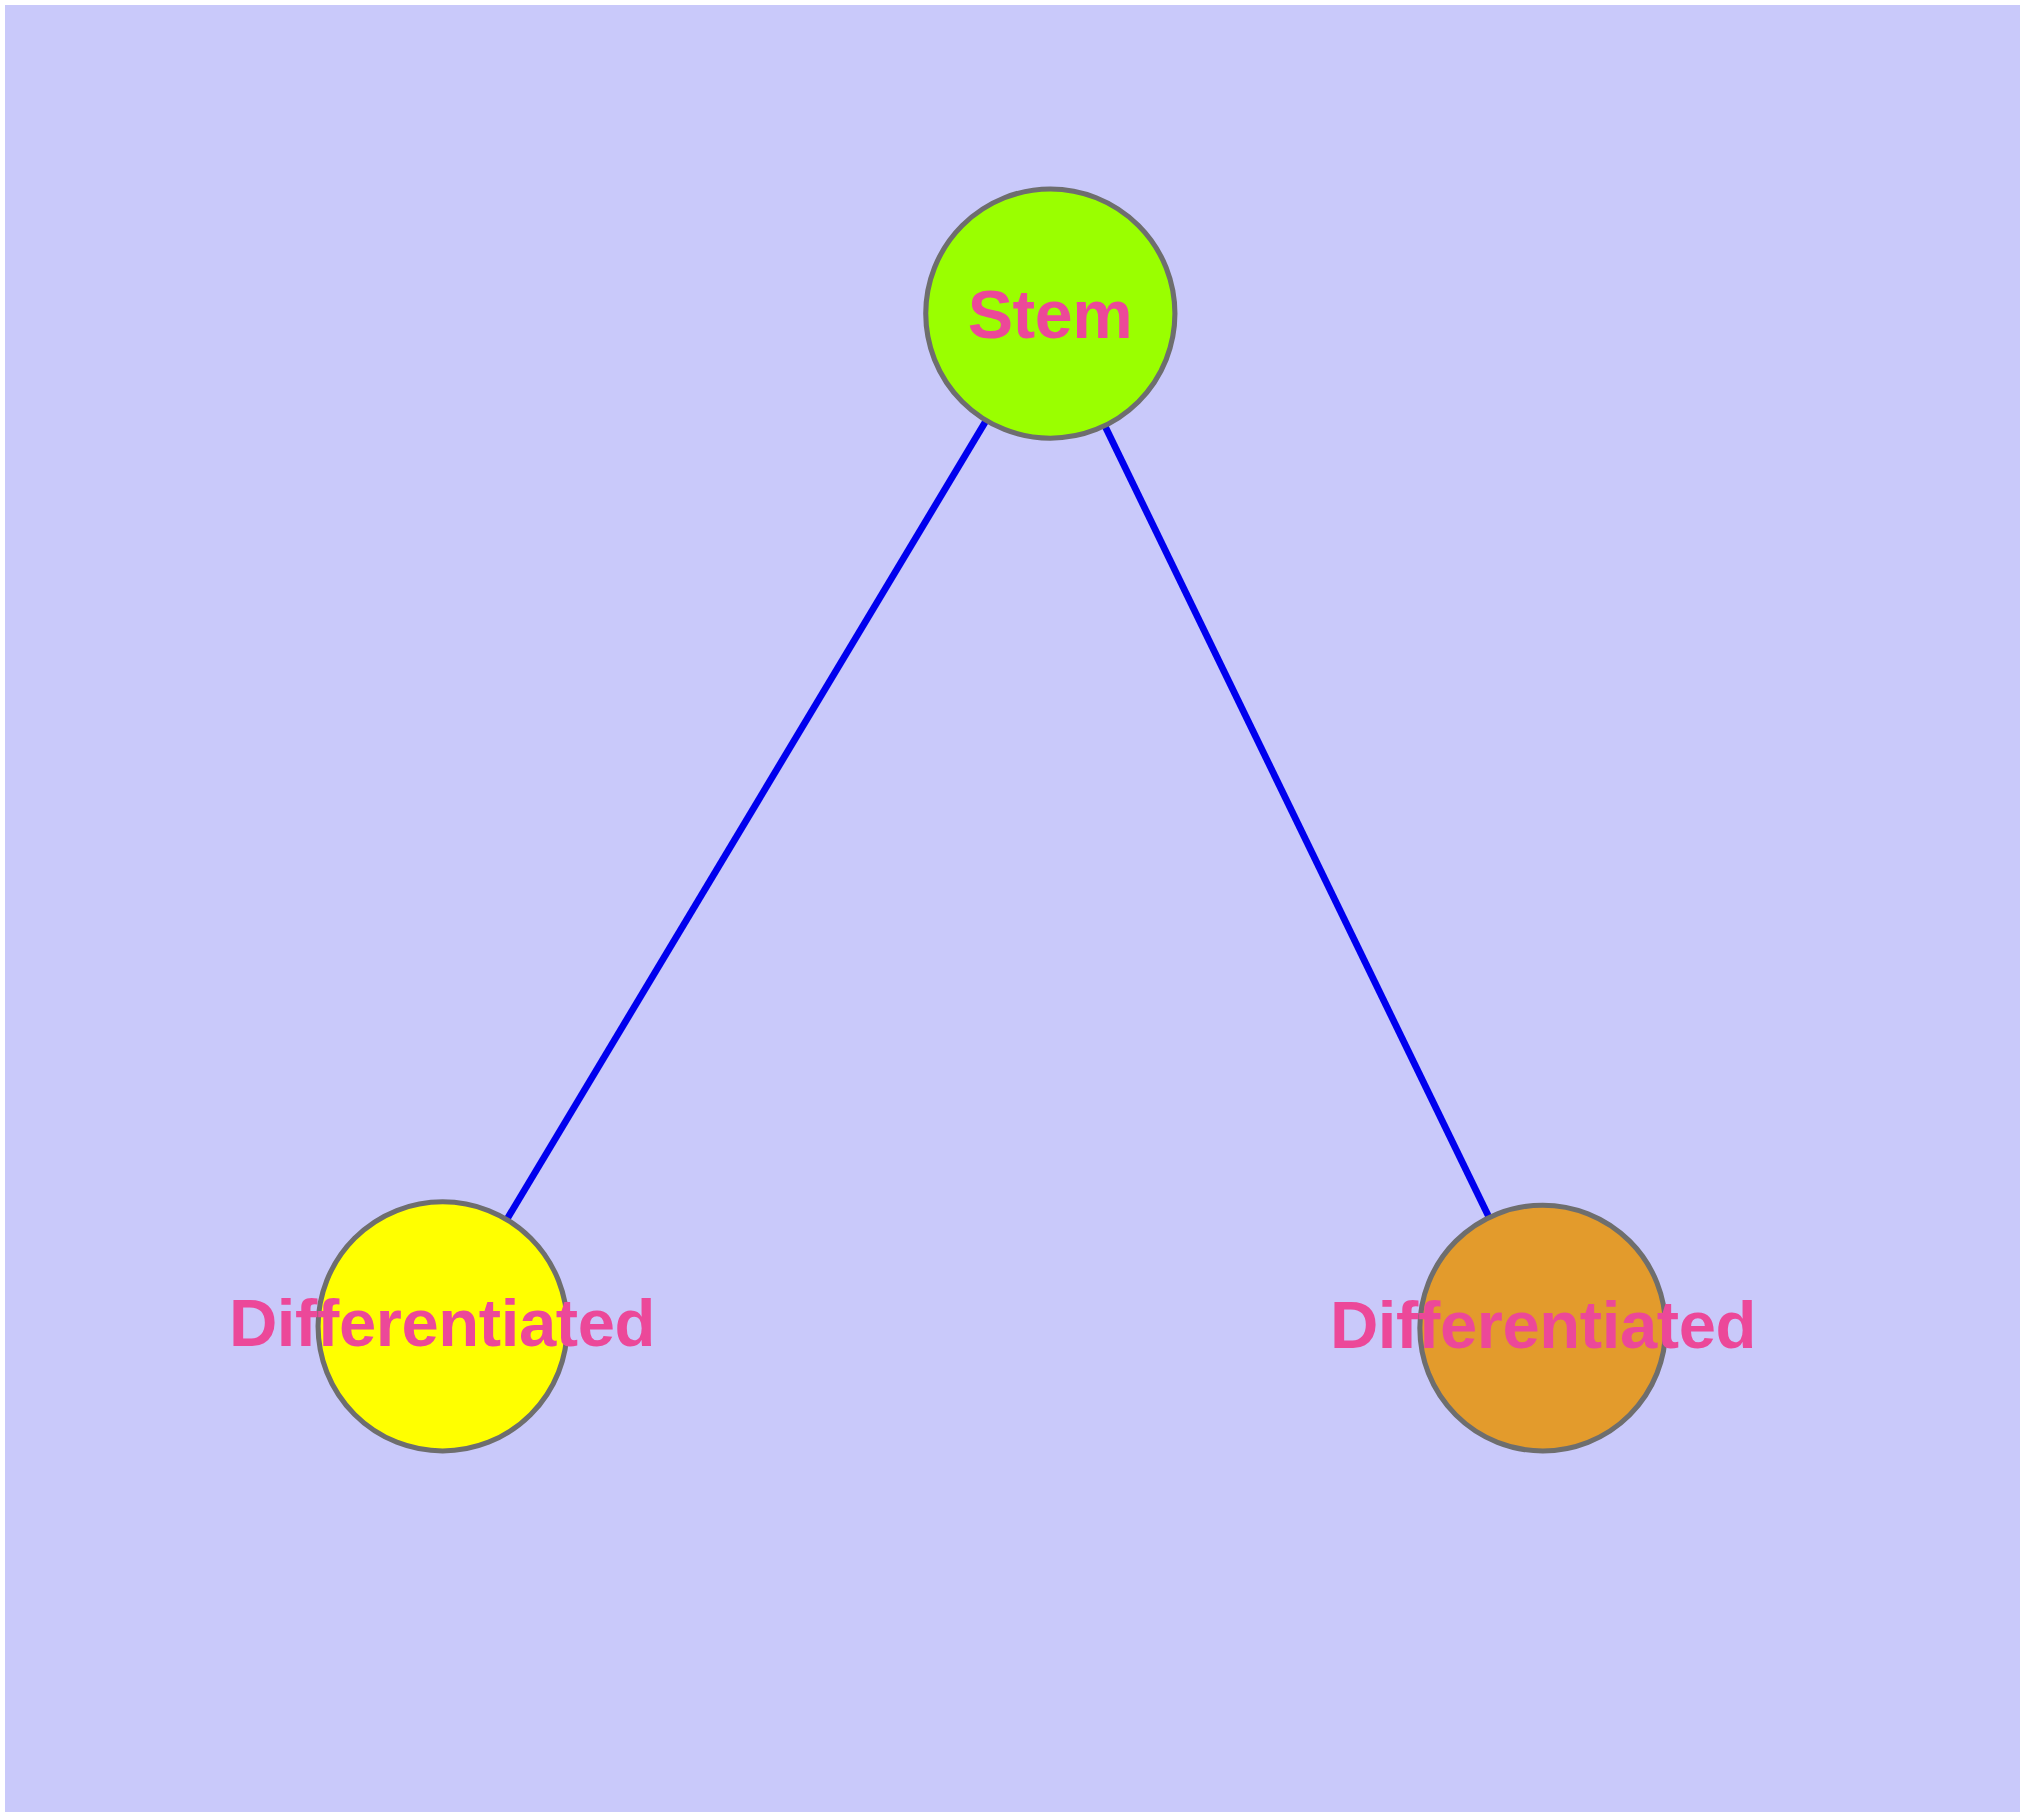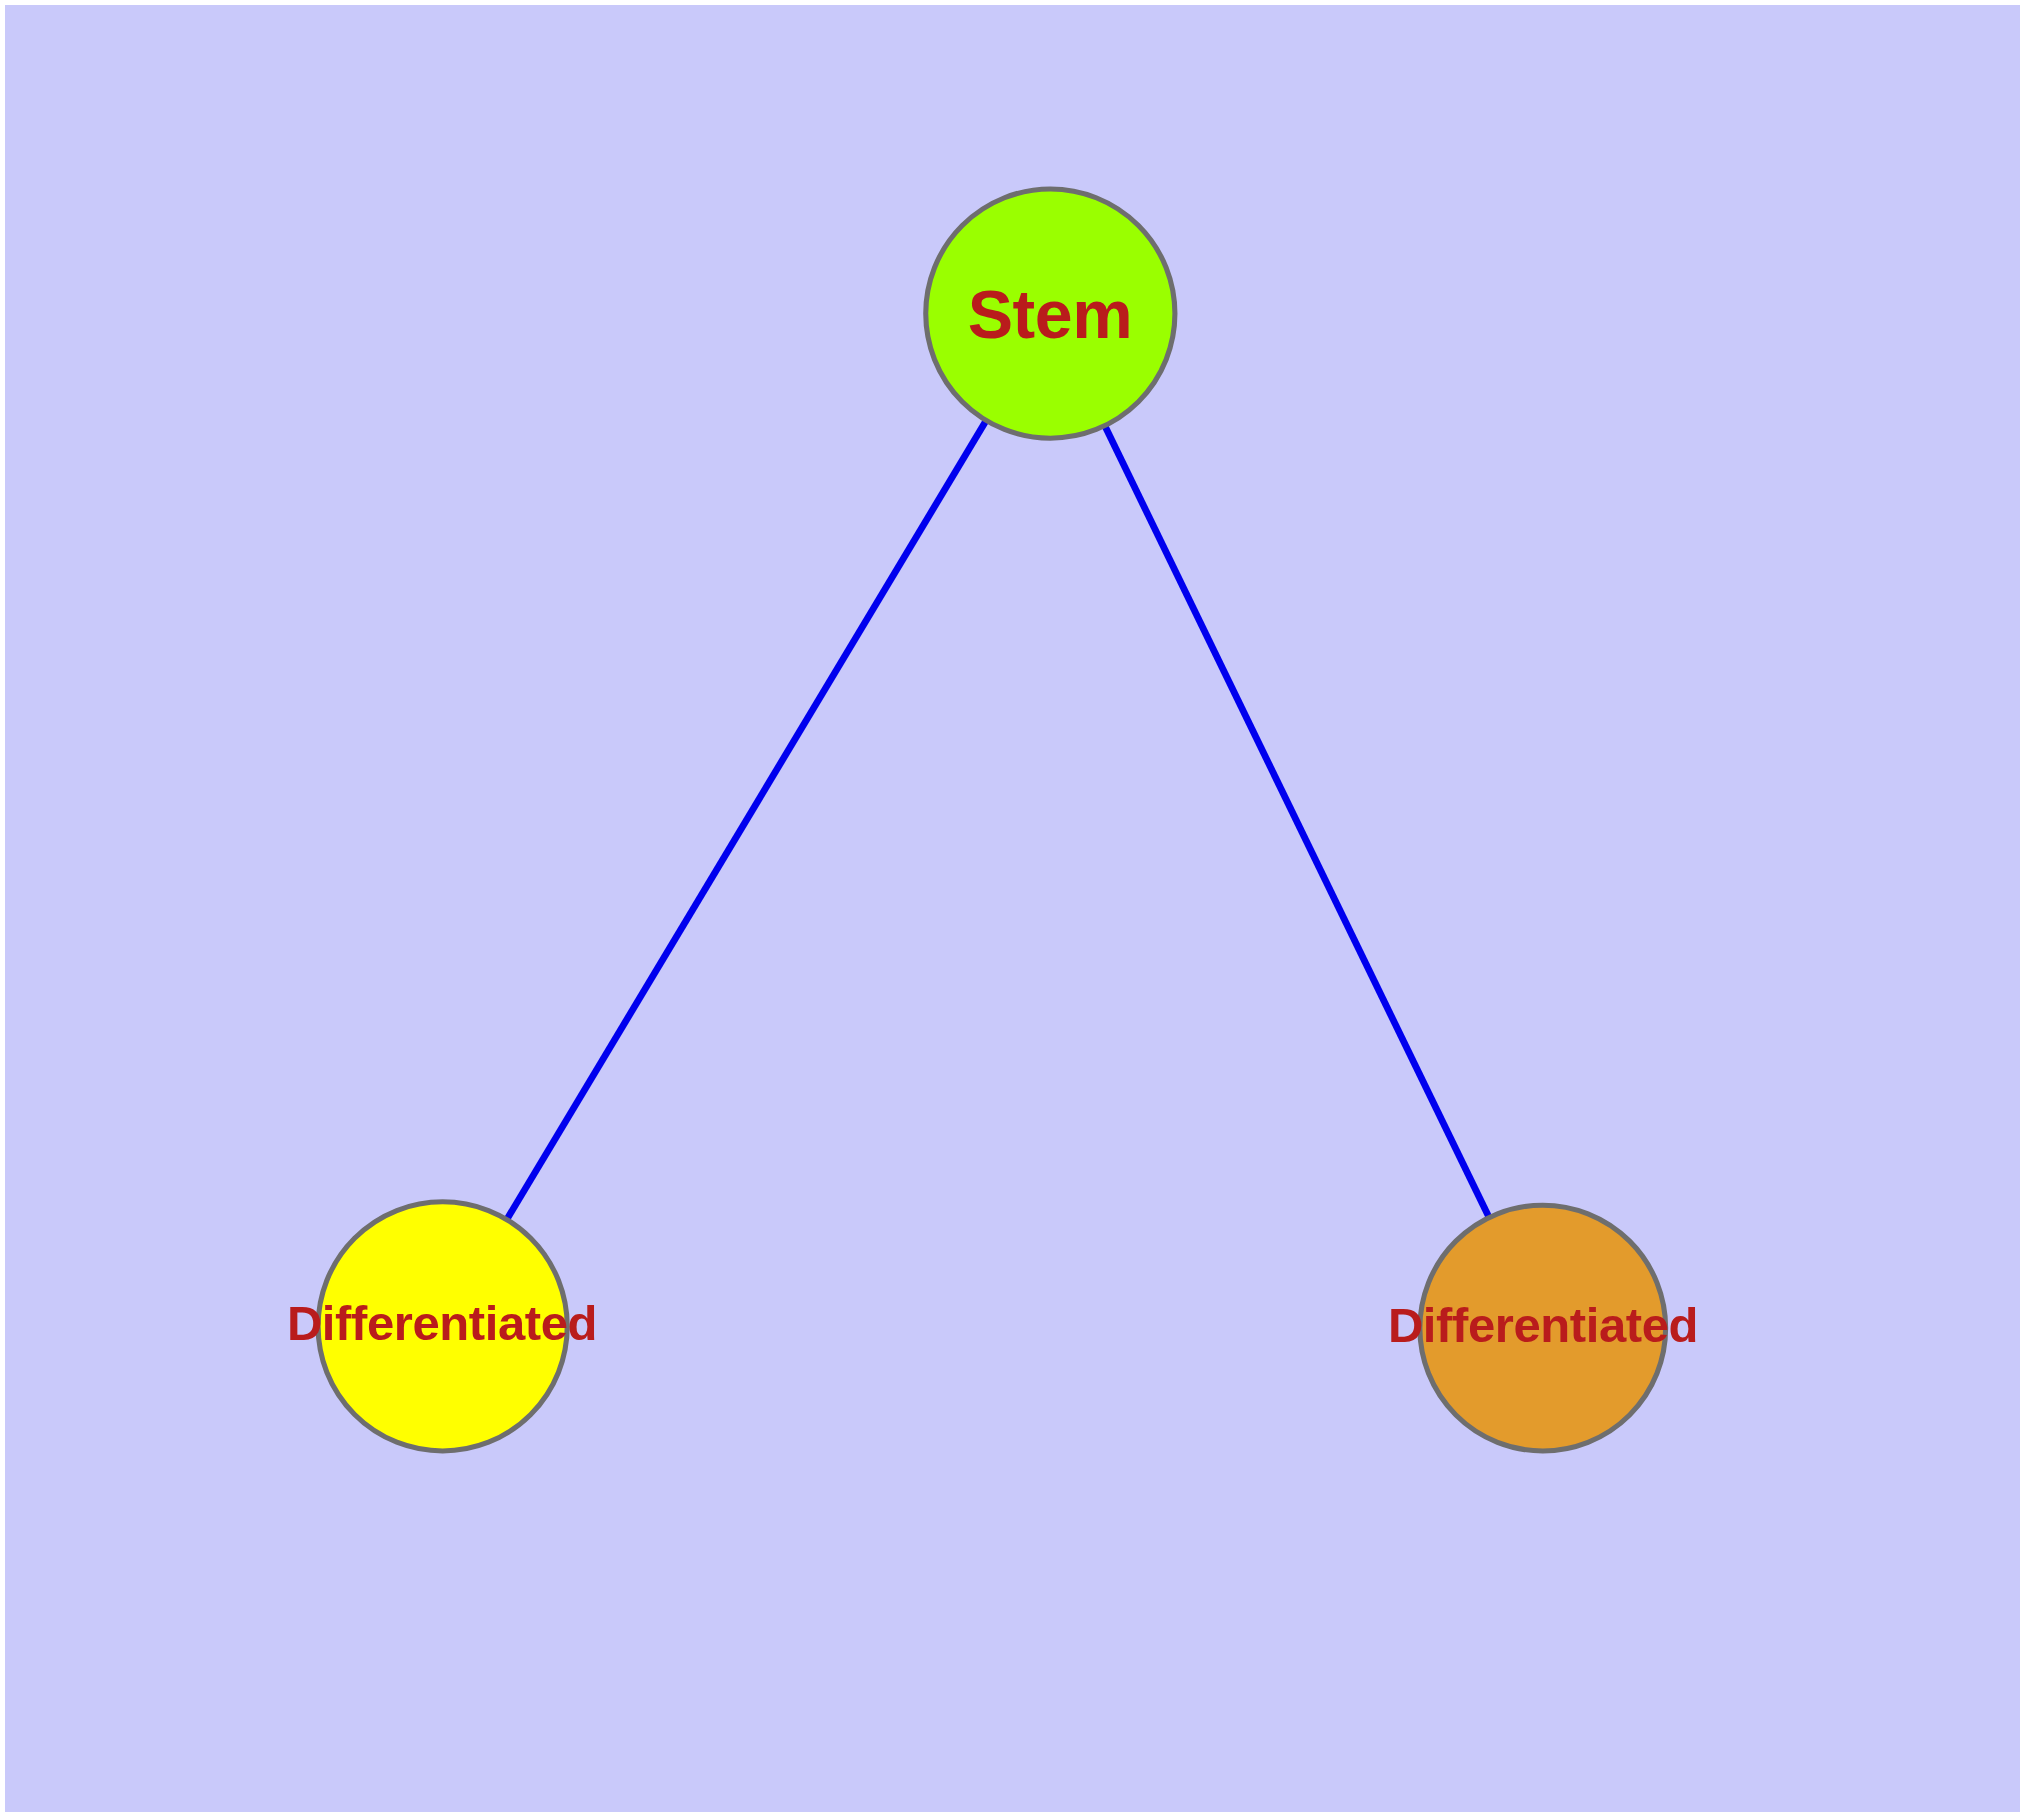--- a/index.html
+++ b/index.html
@@ -26,32 +26,32 @@
   }
   #graph-svg {
     position: absolute;
     left: 0;
     top: 0;
     width: 2021px;
     height: 1812px;
   }
   .node-label {
     position: absolute;
-    color: #b91c1c;
+    color: #ec4899;
     font-weight: bold;
     font-family: "Liberation Sans", sans-serif;
     text-align: center;
     line-height: 0.98;
     white-space: nowrap;
     letter-spacing: -0.4px;
     pointer-events: none;
     transform: translate(-50%, -50%);
   }
   .node-label.single { font-size: 68px; }
-  .node-label.multi  { font-size: 49px; }
+  .node-label.multi  { font-size: 67px; }
   .label-line { display: block; }
 </style>
 </head>
 <body>
 
 <div id="canvas">
 
   <div id="plot-background"></div>
 
   <svg id="graph-svg" viewBox="0 0 2384 2138">

